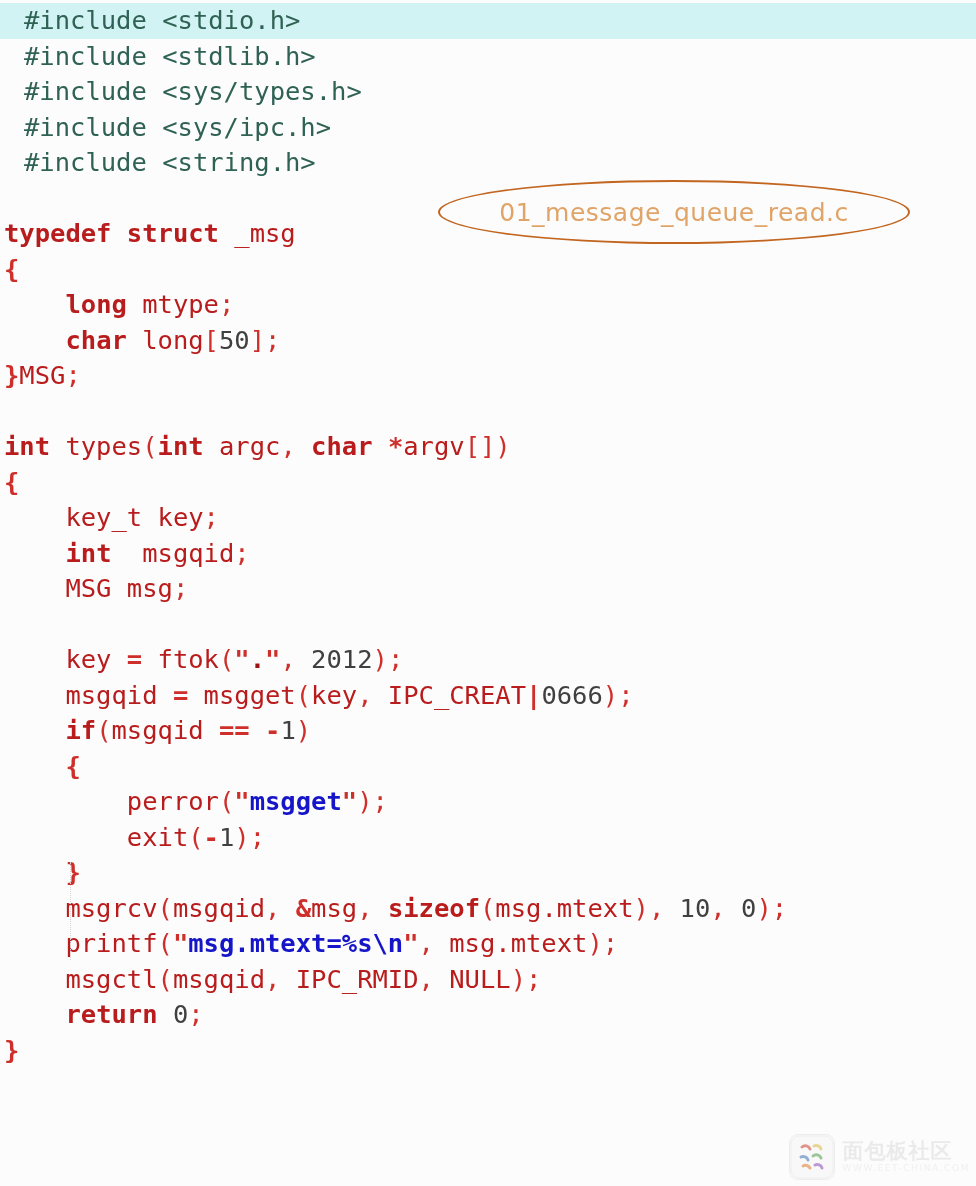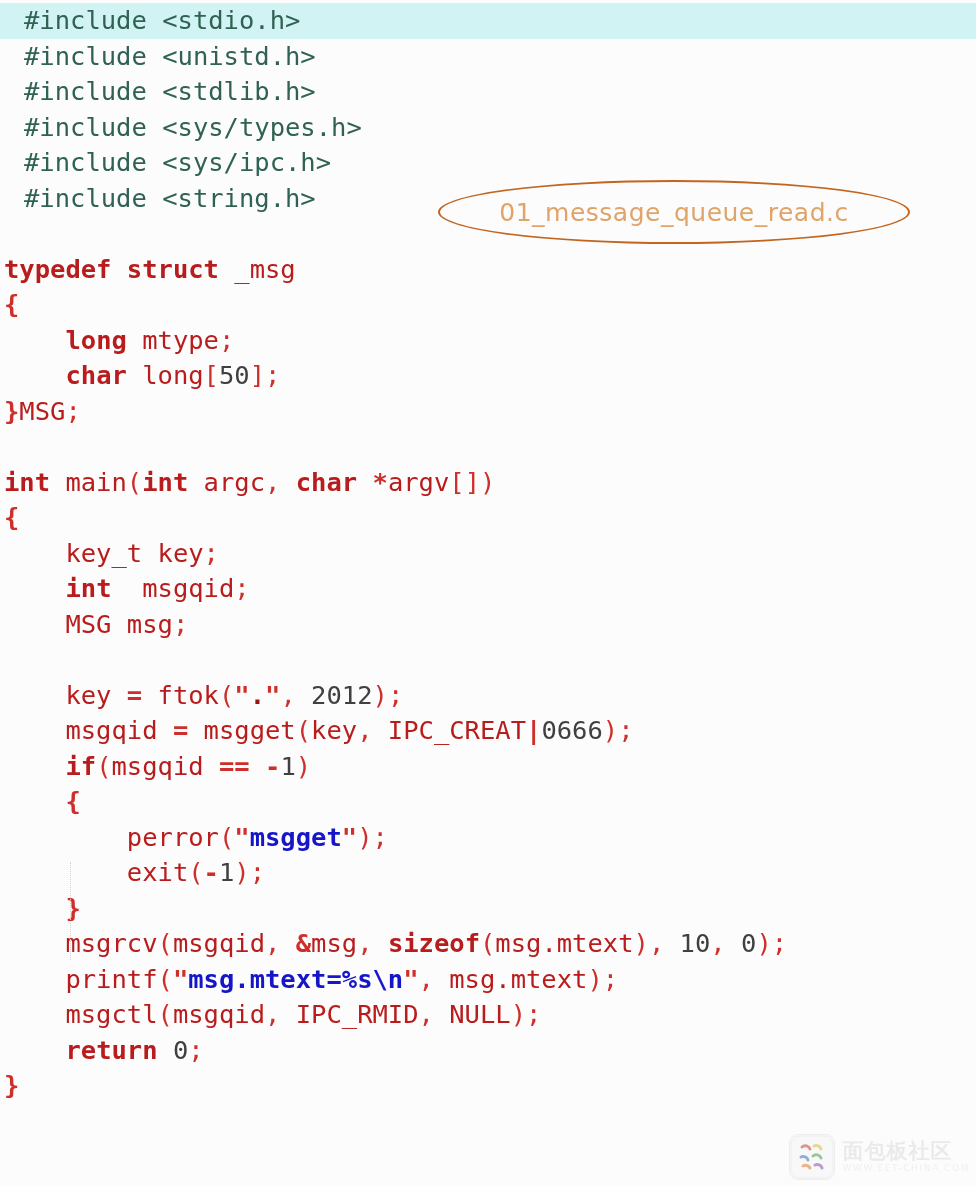--- a/index.html
+++ b/index.html
@@ -126,37 +126,36 @@
   }
 </style>
 </head>
 <body>
 
 <div id="page">
 
   <div id="code">
 
     <div class="line hl"><span class="pre">#include &lt;stdio.h&gt;</span></div>
-    <div class="line"><span class="pre">#include &lt;unistd.h&gt;</span></div>
     <div class="line"><span class="pre">#include &lt;stdlib.h&gt;</span></div>
     <div class="line"><span class="pre">#include &lt;sys/types.h&gt;</span></div>
     <div class="line"><span class="pre">#include &lt;sys/ipc.h&gt;</span></div>
     <div class="line"><span class="pre">#include &lt;string.h&gt;</span></div>
 
     <div class="line blank"> </div>
 
     <div class="line"><span class="kw">typedef struct</span><span class="plain"> _msg</span></div>
     <div class="line"><span class="brace">{</span></div>
     <div class="line"><span class="plain">    </span><span class="kw">long</span><span class="plain"> mtype</span><span class="punc">;</span></div>
     <div class="line"><span class="plain">    </span><span class="kw">char</span><span class="plain"> long</span><span class="punc">[</span><span class="num">50</span><span class="punc">];</span></div>
     <div class="line"><span class="brace">}</span><span class="plain">MSG</span><span class="punc">;</span></div>
 
     <div class="line blank"> </div>
 
-    <div class="line"><span class="kw">int</span><span class="plain"> main</span><span class="punc">(</span><span class="kw">int</span><span class="plain"> argc</span><span class="punc">,</span><span class="plain"> </span><span class="kw">char</span><span class="plain"> </span><span class="op">*</span><span class="plain">argv</span><span class="punc">[])</span></div>
+    <div class="line"><span class="kw">int</span><span class="plain"> types</span><span class="punc">(</span><span class="kw">int</span><span class="plain"> argc</span><span class="punc">,</span><span class="plain"> </span><span class="kw">char</span><span class="plain"> </span><span class="op">*</span><span class="plain">argv</span><span class="punc">[])</span></div>
     <div class="line"><span class="brace">{</span></div>
     <div class="line"><span class="plain">    key_t key</span><span class="punc">;</span></div>
     <div class="line"><span class="plain">    </span><span class="kw">int</span><span class="plain">  msgqid</span><span class="punc">;</span></div>
     <div class="line"><span class="plain">    MSG msg</span><span class="punc">;</span></div>
 
     <div class="line blank"> </div>
 
     <div class="line"><span class="plain">    key </span><span class="op">=</span><span class="plain"> ftok</span><span class="punc">(</span><span class="quote">"</span><span class="strdot">.</span><span class="quote">"</span><span class="punc">,</span><span class="plain"> </span><span class="num">2012</span><span class="punc">);</span></div>
     <div class="line"><span class="plain">    msgqid </span><span class="op">=</span><span class="plain"> msgget</span><span class="punc">(</span><span class="plain">key</span><span class="punc">,</span><span class="plain"> IPC_CREAT</span><span class="op">|</span><span class="num">0666</span><span class="punc">);</span></div>
     <div class="line"><span class="plain">    </span><span class="kw">if</span><span class="punc">(</span><span class="plain">msgqid </span><span class="op">==</span><span class="plain"> </span><span class="op">-</span><span class="num">1</span><span class="punc">)</span></div>

